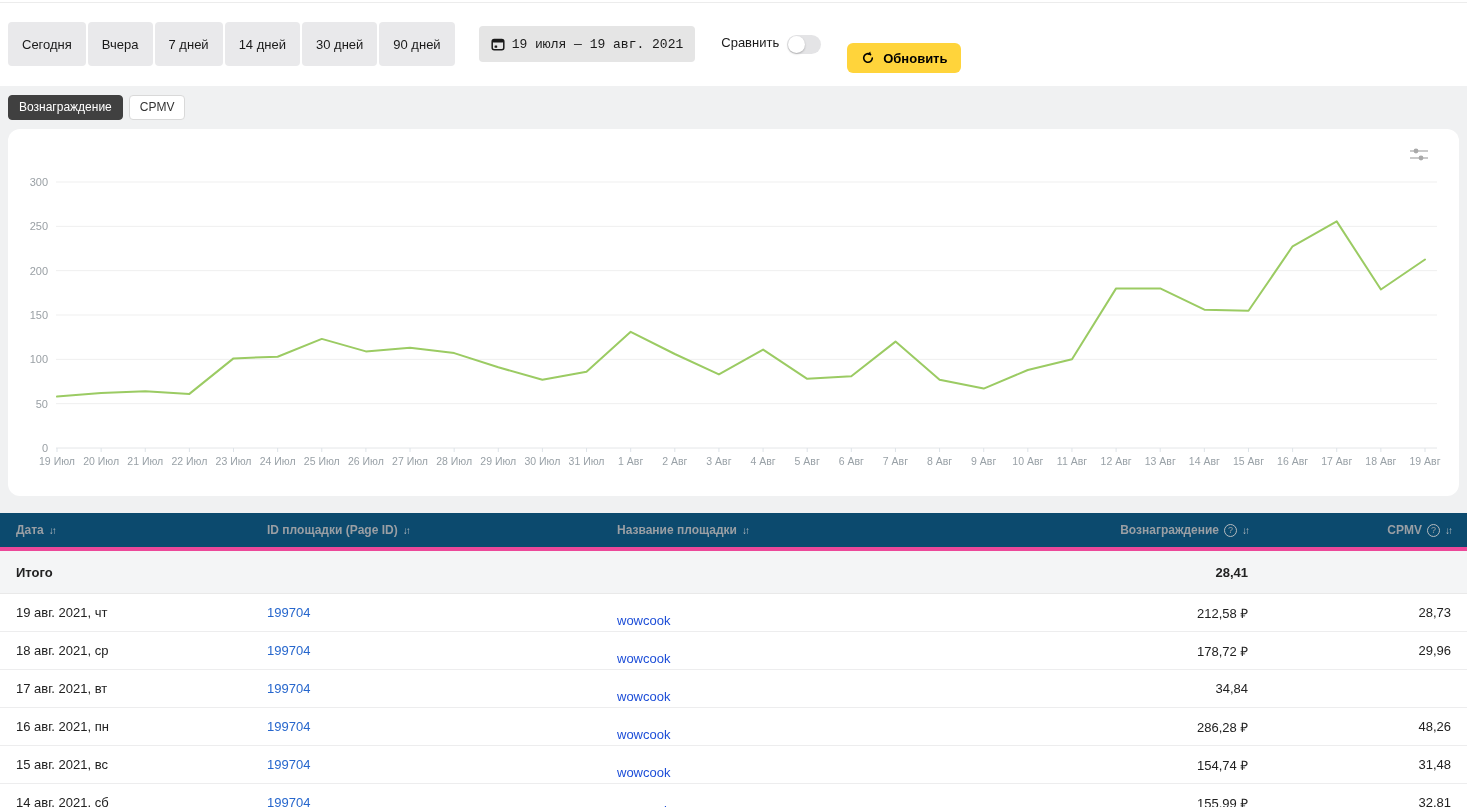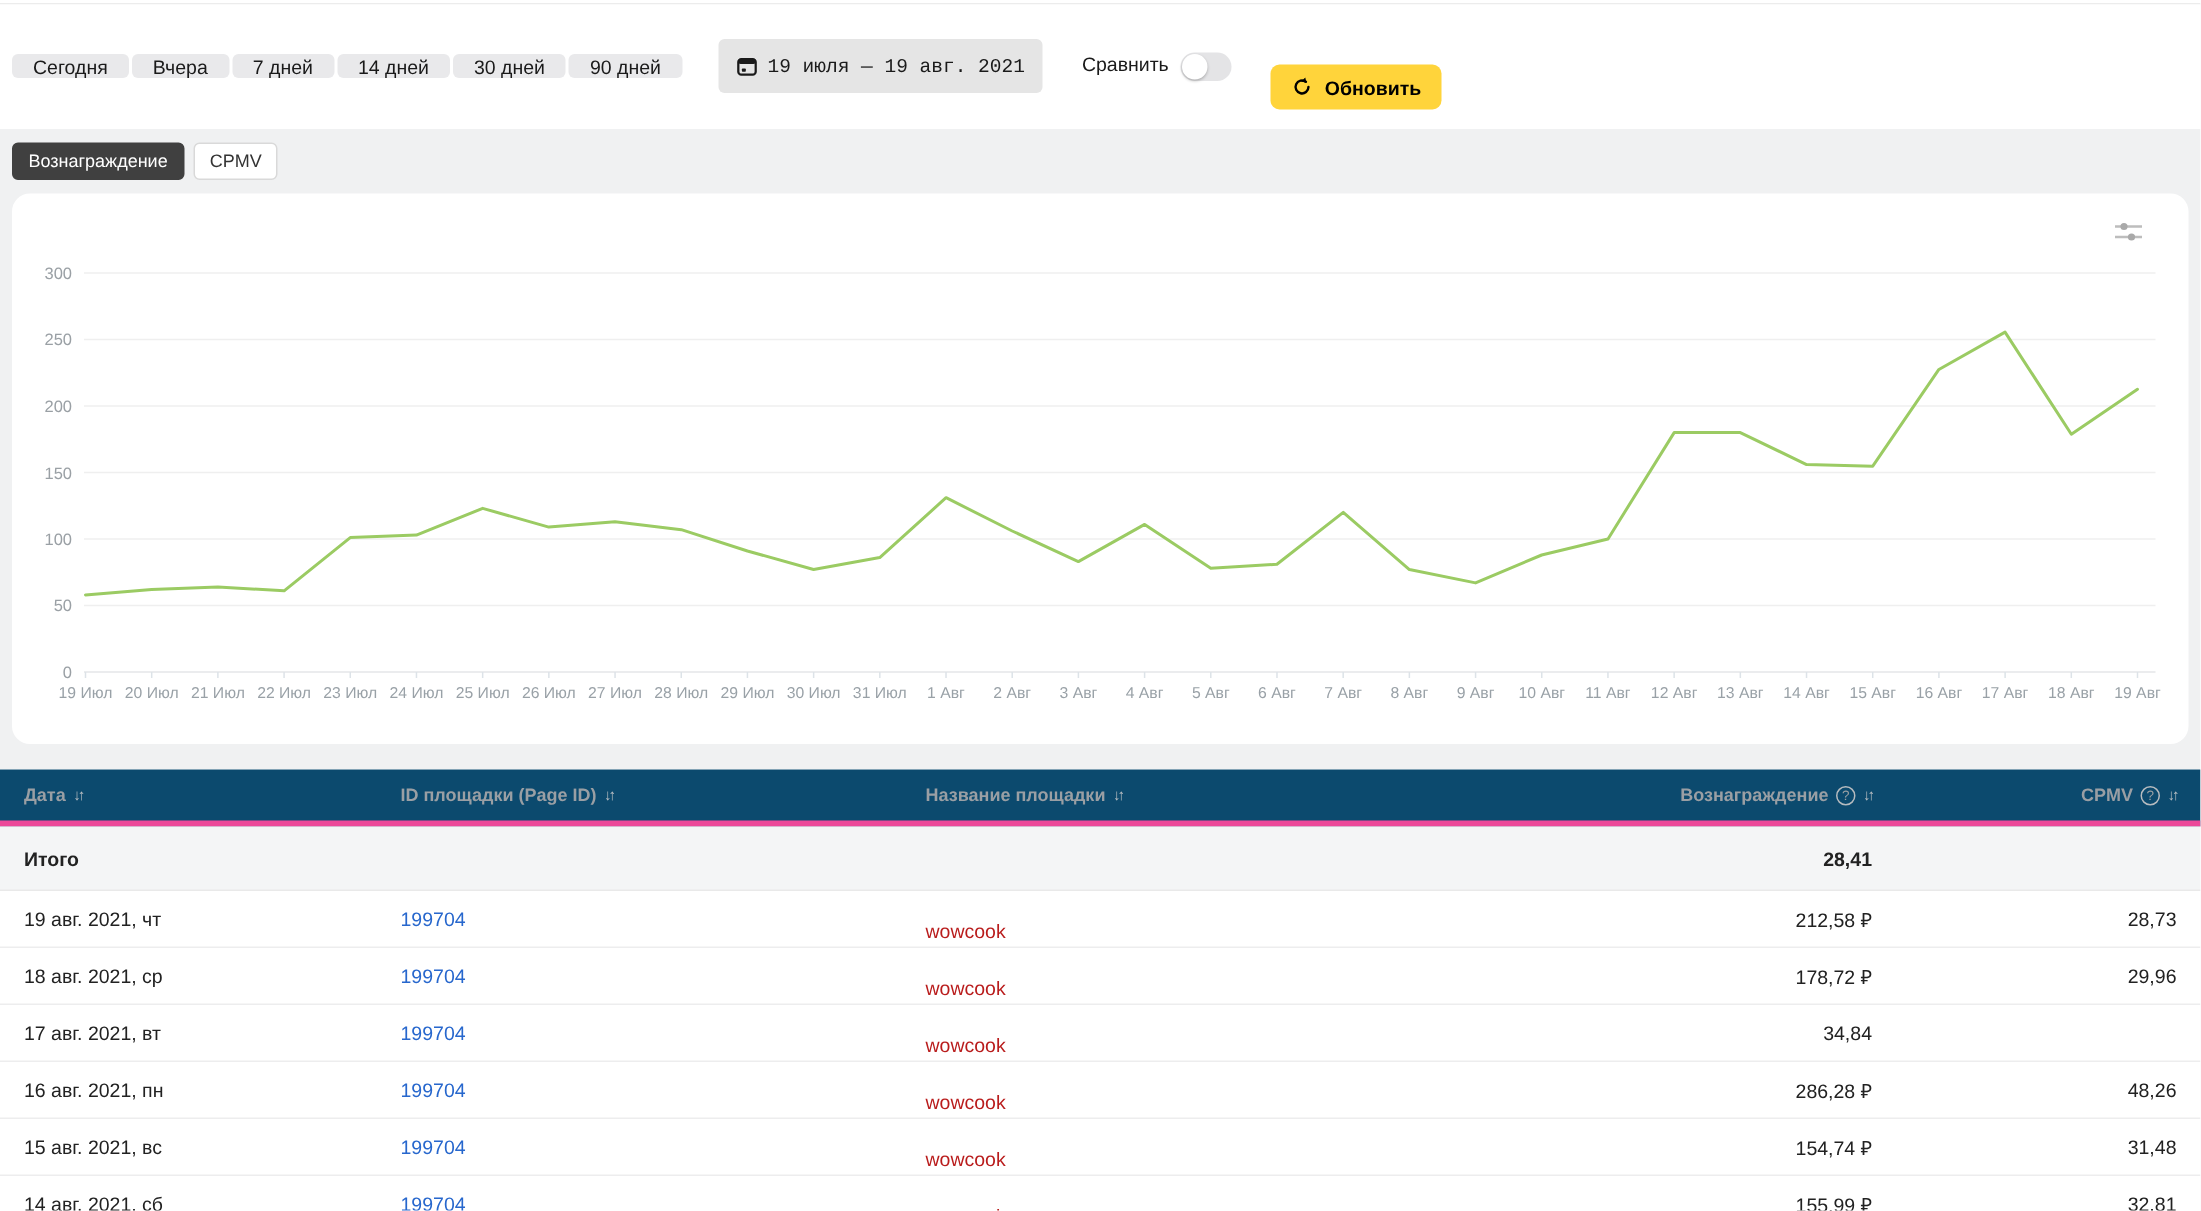--- a/index.html
+++ b/index.html
@@ -4,21 +4,21 @@
 <style>
   * { box-sizing: border-box; margin: 0; padding: 0; }
   html,body { width:1467px; height:807px; overflow:hidden; background:#fff;
     font-family:"Liberation Sans", sans-serif; color:#222; }
 
   .topline { height:3px; background:#fff; border-bottom:1px solid #ececec; }
 
   
   .toolbar { background:#fff; padding:12px 16px 13px 8px; display:flex; align-items:center; }
   .range-group { display:flex; gap:2px; }
-  .range-btn { background:#e9e9eb; border:none; border-radius:4px; height:16px; padding:0 14px;
+  .range-btn { background:#e9e9eb; border:none; border-radius:4px; height:44px; padding:0 14px;
     font-family:inherit; font-size:13px; color:#1a1a1a; cursor:pointer; }
   .datepicker { margin-left:24px; background:#e5e5e5; border:none; border-radius:4px; height:36px;
     padding:0 12px; display:flex; align-items:center; gap:7px; font-family:Liberation Mono, monospace; font-size:13px; color:#1a1a1a; cursor:pointer; }
   .compare { margin-left:26px; display:flex; align-items:flex-start; gap:8px; font-size:13px; color:#1a1a1a; }
   .toggle { width:34px; height:19px; background:#e4e4e6; border-radius:10px; position:relative; cursor:pointer; }
   .toggle .knob { position:absolute; left:1px; top:1px; width:17px; height:17px; background:#fff;
     border-radius:50%; box-shadow:0 1px 2px rgba(0,0,0,.25); }
   .refresh-btn { margin-left:26px; background:#ffd43b; border:none; border-radius:6px; height:30px;
     padding:0 14px; display:flex; align-items:center; gap:8px; font-family:inherit; font-size:13px;
     font-weight:bold; color:#000; cursor:pointer;margin-top:28px; }
@@ -42,21 +42,21 @@
     border-bottom:4px solid #ec4899; }
   .thead .hcell { display:flex; align-items:center; gap:5px; }
   .thead .num { justify-content:flex-end; }
   .sort-icon { font-size:10px; color:#b9bec2; letter-spacing:-2px; }
   .help-icon { width:13px; height:13px; border:1px solid #b6bbbf; border-radius:50%; color:#9aa0a4;
     font-size:9px; line-height:11px; text-align:center; display:inline-block; font-weight:normal; }
   .total-row { background:#f4f5f6; height:43px; font-size:13px; font-weight:bold; border-bottom:1px solid #e9e9e9; }
   .trow { background:#fff; height:38px; font-size:13px; border-bottom:1px solid #ededee; }
   .num { text-align:right; }
   .id-link { color:#2767cd; text-decoration:none; cursor:pointer; font-size:13px; }
-  .site-name { color:#b91c1c;margin-top:16px; }
+  .site-name { color:#1d4ed8;margin-top:16px; }
 </style>
 </head>
 <body>
 
 <div class="topline"></div>
 
 <div class="toolbar">
   <div class="range-group">
     <button class="range-btn">Сегодня</button>
     <button class="range-btn">Вчера</button>

